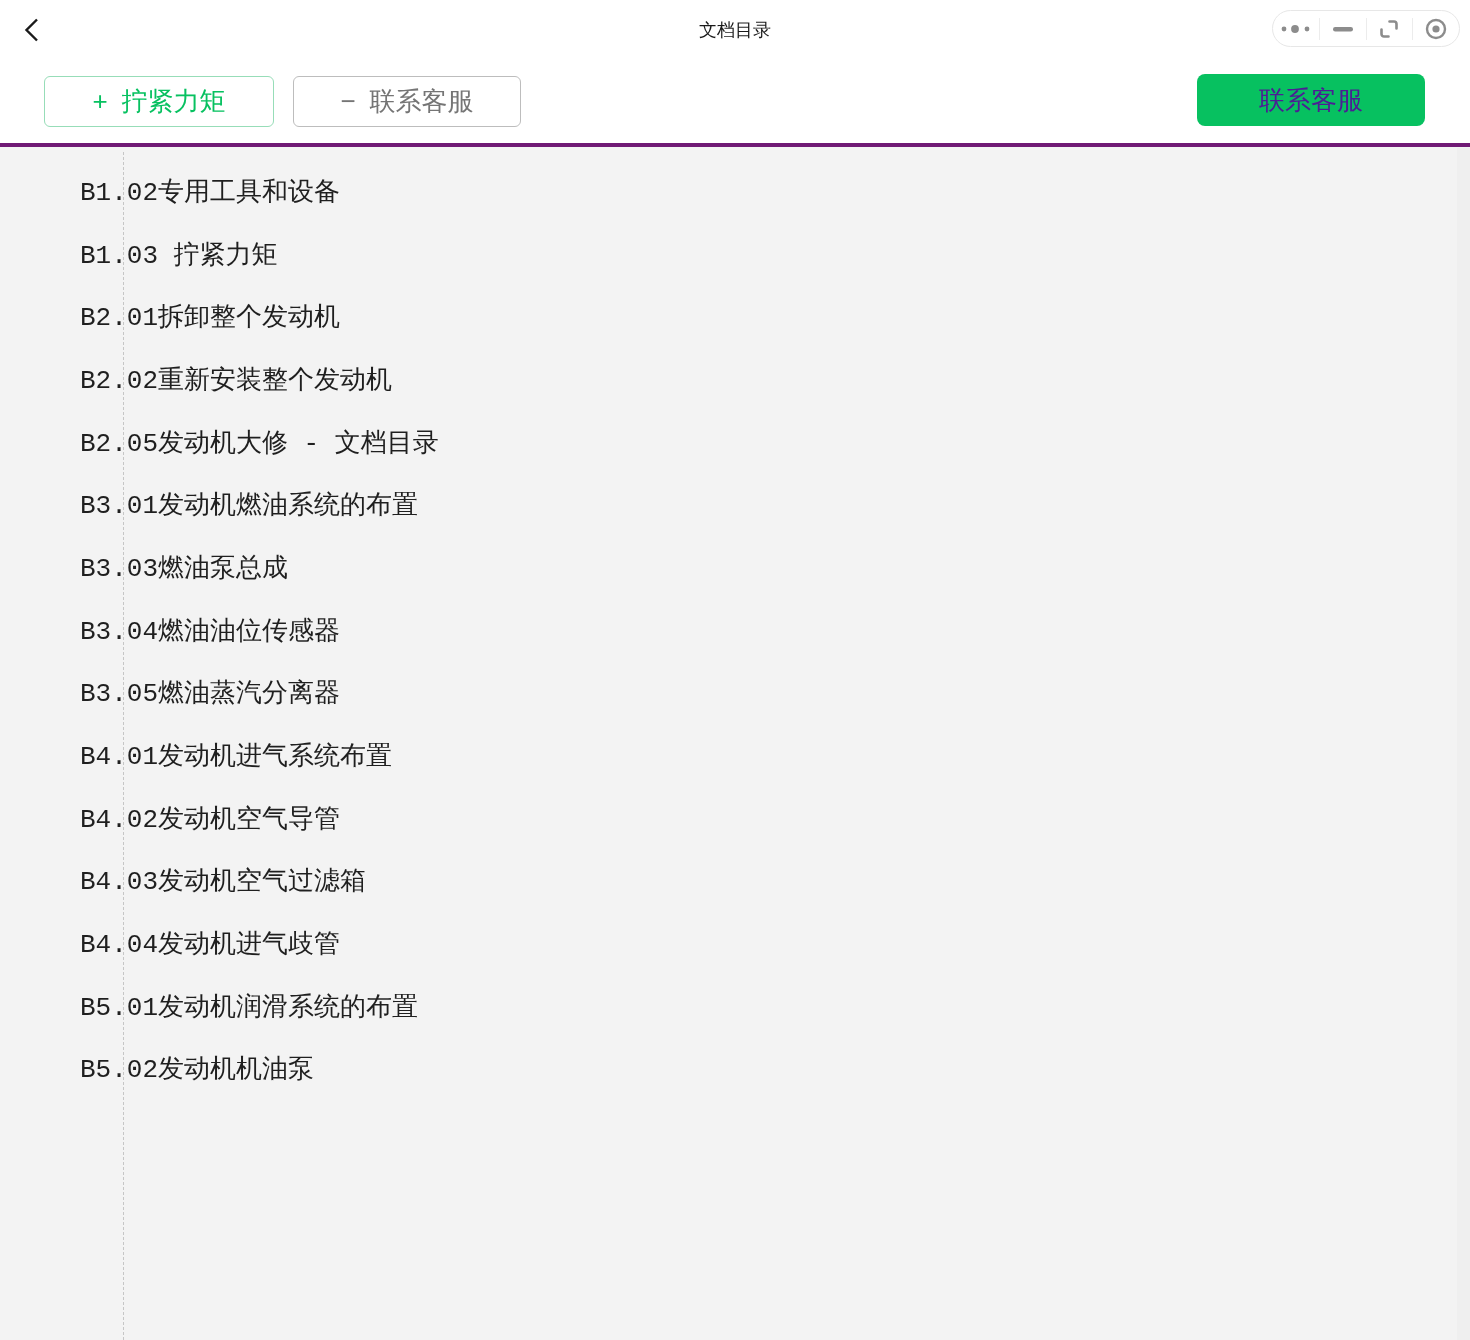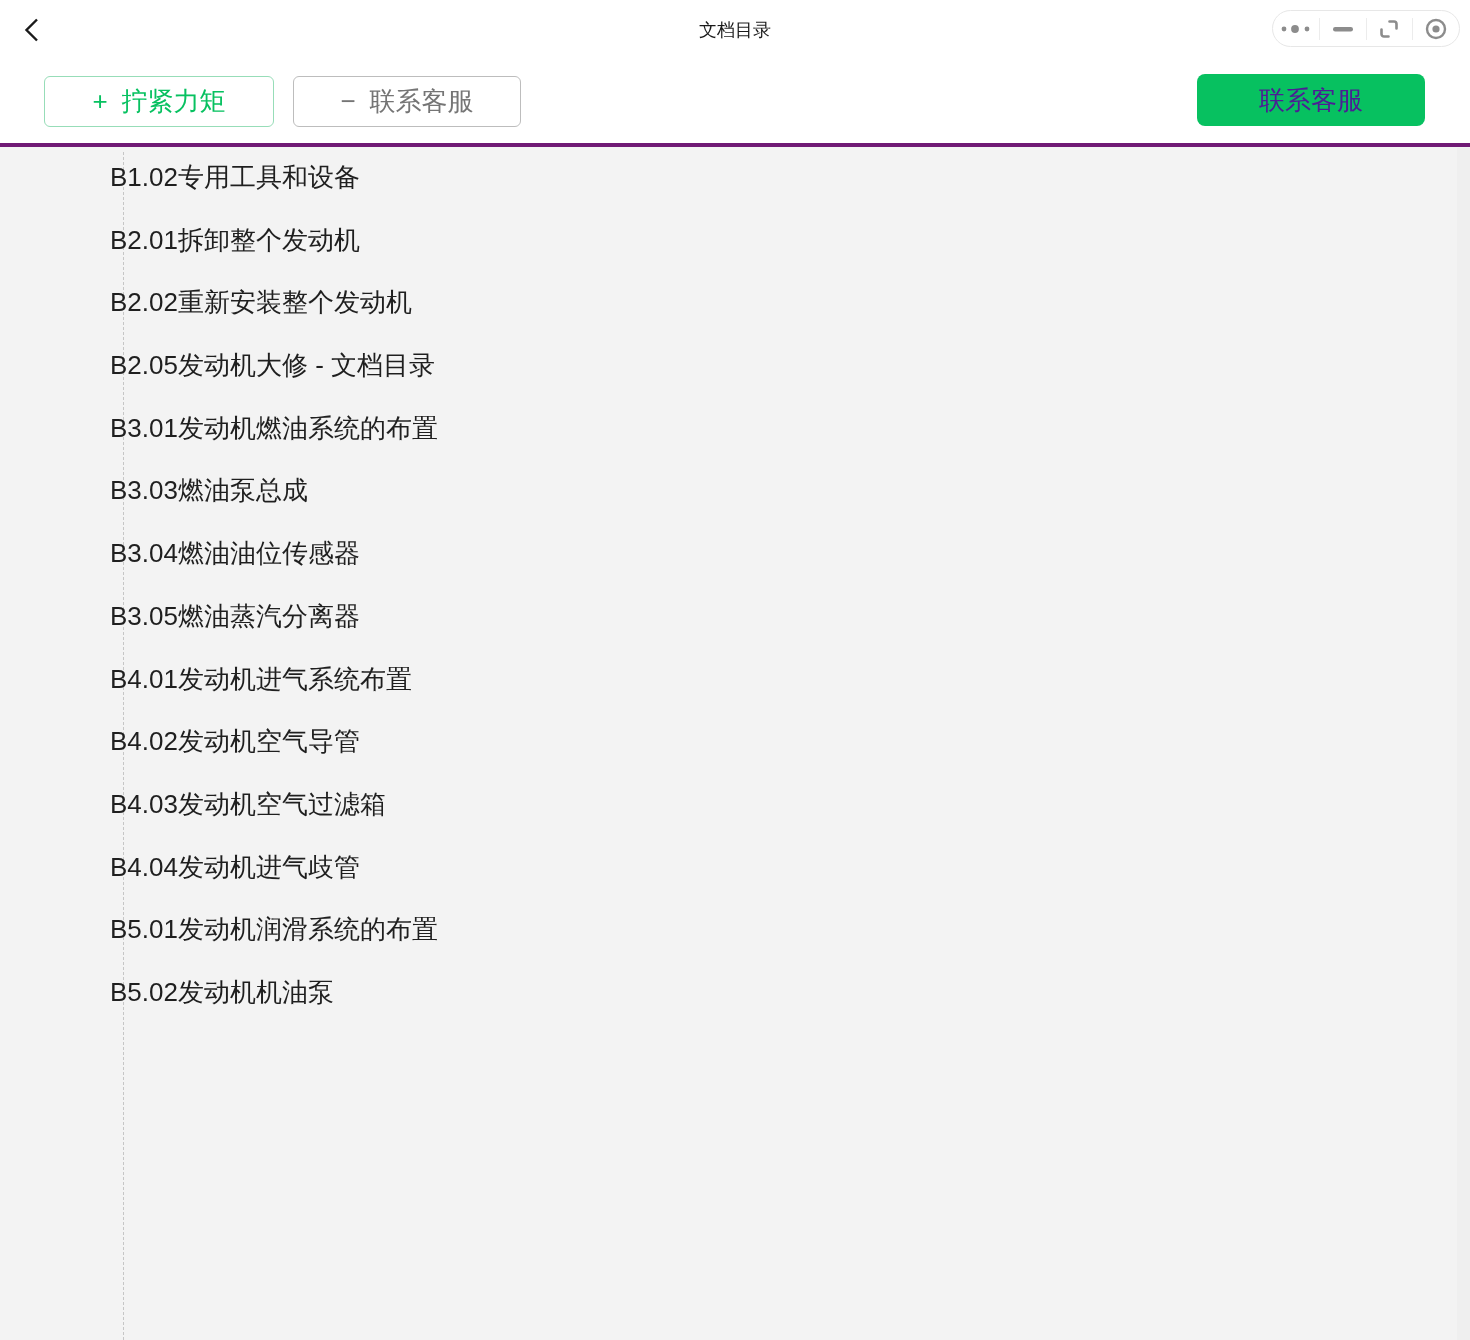--- a/index.html
+++ b/index.html
@@ -85,25 +85,26 @@
     position: absolute; left: 123px; top: 4px; bottom: 0; width: 0;
     border-left: 1px dashed #c6c6c6;
   }
   .toc-list {
     position: absolute; left: 0; top: 0; right: 0; bottom: 0;
     padding-top: 12px;
     overflow: hidden;
   }
   .toc-row {
     height: 62.7px;
-    display: flex; 
-    padding-left: 110px;
+    display: flex; align-items: center;
+    padding-left: 80px;
     font-size: 26px; color: #1f1f1f;
     cursor: pointer;
     white-space: nowrap;
+    font-family: Liberation Mono, monospace;
   }
   .scroll-track {
     position: absolute; right: 0; top: 0; bottom: 0; width: 13px;
     background: #efefef;
   }
 </style>
 </head>
 <body>
 
 <div class="header">
@@ -171,20 +172,23 @@
   </button>
 </div>
 
 <div class="content">
   <div class="guide-line"></div>
   <div class="toc-list">
       <div class="toc-row">
     <span>B1.02专用工具和设备</span>
   </div>
       <div class="toc-row">
+    <span>B1.03 拧紧力矩</span>
+  </div>
+      <div class="toc-row">
     <span>B2.01拆卸整个发动机</span>
   </div>
       <div class="toc-row">
     <span>B2.02重新安装整个发动机</span>
   </div>
       <div class="toc-row">
     <span>B2.05发动机大修 - 文档目录</span>
   </div>
       <div class="toc-row">
     <span>B3.01发动机燃油系统的布置</span>

